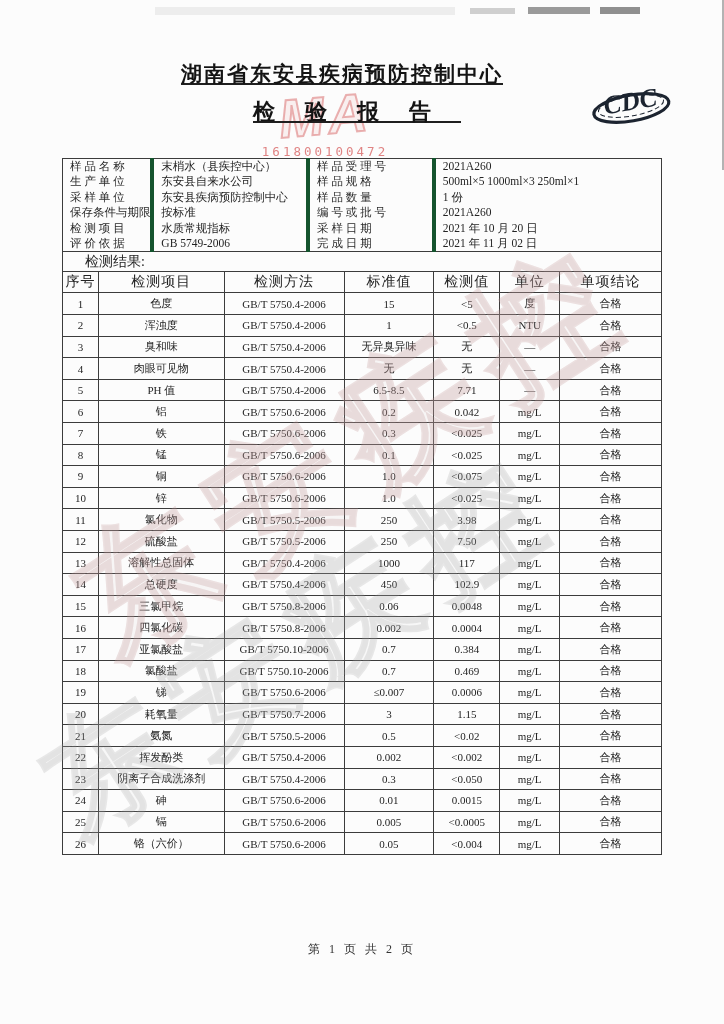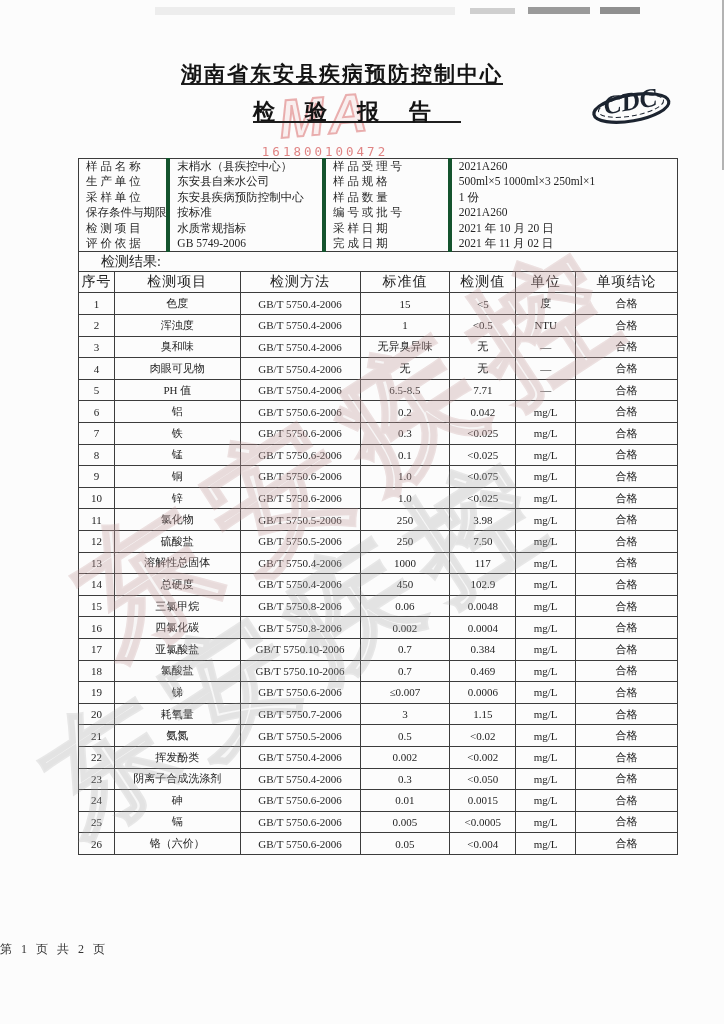--- a/index.html
+++ b/index.html
@@ -37,21 +37,21 @@
     margin-top:2px;
     font-size:12.5px;letter-spacing:3px;
     color:#e08484;
     font-family:"DejaVu Sans Mono",monospace;
   }
 
   
   .cdc-logo{position:absolute;left:585px;top:76px;z-index:3;}
 
   
-  .doc{position:absolute;left:62px;top:158px;width:600px;z-index:1;margin-left:16px;}
+  .doc{position:absolute;left:62px;top:158px;width:600px;z-index:1;}
 
   table{border-collapse:collapse;width:100%;table-layout:fixed;}
   td,th{overflow:hidden;}
 
   .info-table{border:1.4px solid #3c3c3c;}
   .info-table td{
     border-left:4px solid #14532d;
     font-size:11.5px;height:15.4px;line-height:15.4px;
     padding:0 0 0 7px;white-space:pre;color:#242424;
   }
@@ -88,21 +88,21 @@
   }
   .wm2{
     left:0px;top:560px;width:600px;text-align:center;
     font-size:125px;letter-spacing:20px;
     color:rgba(190,190,190,0.08);
     -webkit-text-stroke:3px rgba(160,160,160,0.22);
     transform:rotate(-33deg);transform-origin:center;
   }
 
   .footer{
-    position:absolute;left:0;right:0;top:941px;
+    position:absolute;left:0;right:0;top:941px;text-align:center;
     font-size:12px;letter-spacing:3px;color:#333;z-index:3;
   }
 </style>
 </head>
 <body>
 
 <div class="page">
 
   <div class="scan-band" style="left:155px;top:7px;width:300px;height:8px;"></div>
   <div class="scan-dash" style="left:470px;top:8px;width:45px;height:6px;background:#cfcfcf;"></div>

